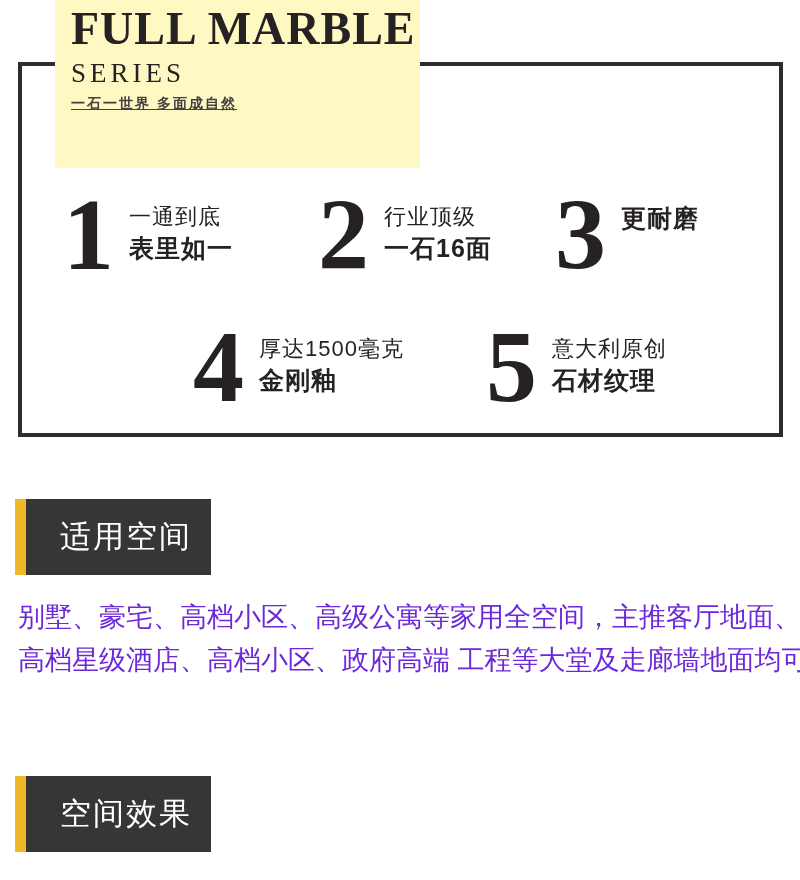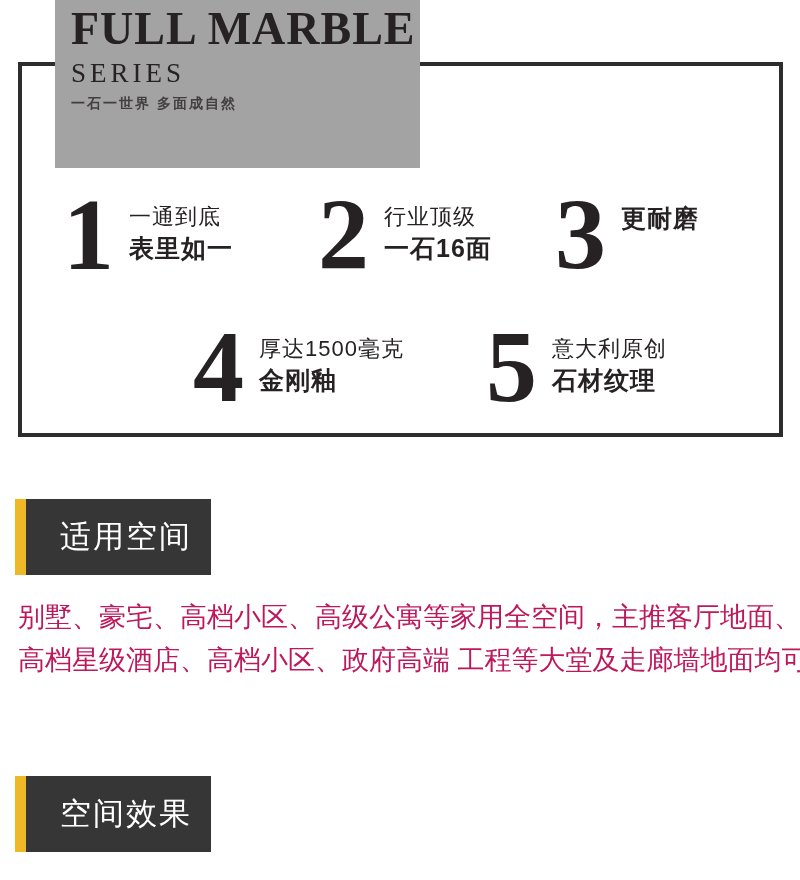--- a/index.html
+++ b/index.html
@@ -21,21 +21,21 @@
     border:4px solid #2d2d2d;
     background:#ffffff;
     z-index:1;
   }
 
   
   .title-block {
     position:absolute;
     left:55px; top:0;
     width:365px; height:168px;
-    background:#a3a3a3;
+    background:#fef9c3;
     z-index:3;
     padding-left:16px;
   }
   .title-en {
     font-family:"Liberation Serif", serif;
     font-weight:bold;
     font-size:46px;
     line-height:46px;
     margin-top:6px;
     letter-spacing:1px;
@@ -59,20 +59,21 @@
     white-space:nowrap;
   }
   .tagline {
     font-weight:bold;
     font-size:14px;
     line-height:14px;
     margin-top:9px;
     letter-spacing:2px;
     color:#433f40;
     white-space:nowrap;
+    text-decoration:underline;
   }
 
   
   .feature {
     position:absolute;
     display:flex;
     z-index:4;
     white-space:nowrap;
   }
   .feature .num {
@@ -134,21 +135,21 @@
   .badge-usage  { top:499px; }
   .badge-effect { top:776px; }
 
   
   .usage-text {
     position:absolute;
     left:18px; top:596px;
     width:770px;
     font-size:27px;
     line-height:43px;
-    color:#be185d;
+    color:#6d28d9;
     z-index:2;
   }
   .usage-text .tline { white-space:nowrap; }
 </style>
 </head>
 <body>
 
 <div class="page">
 
   <div class="feature-box"></div>

